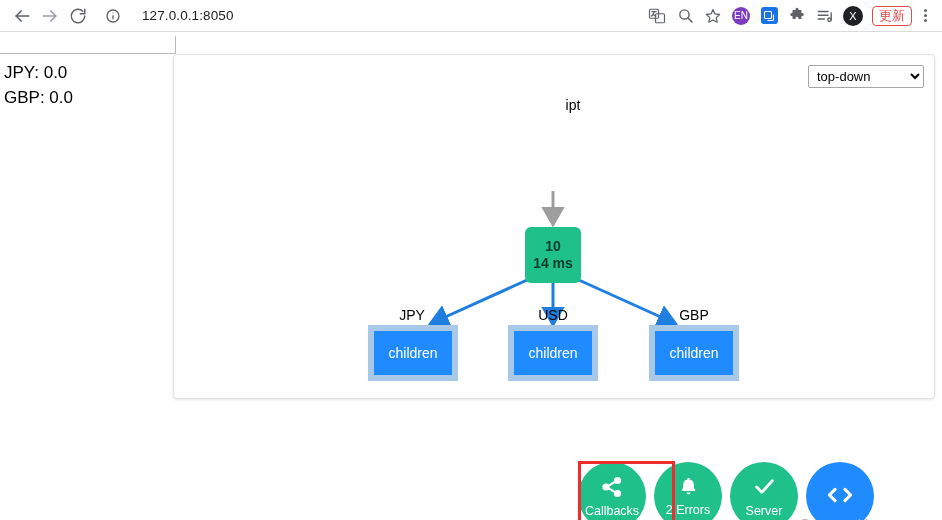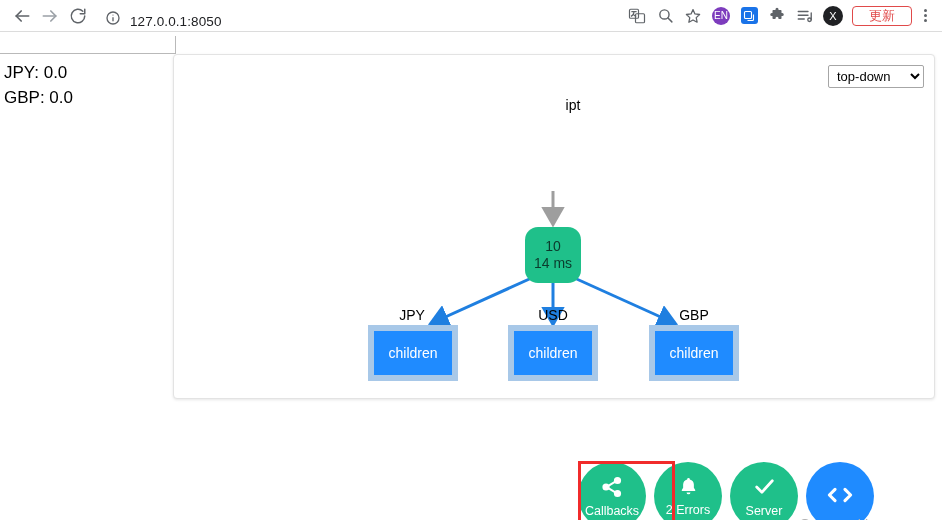--- a/index.html
+++ b/index.html
@@ -30,23 +30,24 @@
     display: flex; align-items: center; justify-content: center;
     color: #5f6368;
     flex: 0 0 auto;
     border-radius: 50%;
   }
   .omnibox {
     flex: 1 1 auto;
     height: 26px;
     margin: 0 6px 0 10px;
     display: flex;
-    align-items: flex-end;
+    align-items: center;
     border-radius: 13px;
     background: #ffffff;
+    gap: 12px;
   }
   .omnibox .info-icon {
     width: 22px; height: 22px;
     display: flex; align-items: center; justify-content: center;
     margin-right: 6px;
     color: #5f6368;
   }
   .url-text {
     font-size: 13.5px;
     color: #202124;
@@ -85,21 +86,21 @@
     background: #202124;
     color: #fff;
     font-size: 11px;
     display: flex; align-items: center; justify-content: center;
   }
   .update-btn {
     border: 1px solid #e04a4a;
     color: #e04a4a;
     font-size: 13px;
     border-radius: 4px;
-    padding: 1px 16px;
+    padding: 1px 6px;
     margin-left: 4px;
     line-height: 16px;
   }
   .kebab {
     width: 18px;
     display: flex; flex-direction: column; align-items: center; gap: 2px;
     margin-left: 2px;
   }
   .kebab i {
     width: 3px; height: 3px; border-radius: 50%; background: #5f6368; display: block;
@@ -150,21 +151,21 @@
     box-shadow: 0 1px 3px rgba(0,0,0,0.10);
   }
   .select-wrap {
     position: absolute;
     right: 10px; top: 10px;
   }
   select.layout-select {
     font-family: "Liberation Sans", sans-serif;
     font-size: 13px;
     padding: 2px 4px;
-    width: 96px;
+    width: 116px;
     height: 23px;
     border: 1px solid #a6a6a6;
     border-radius: 2px;
     background: #ffffff;
     color: #000;
   }
 
   .node-label {
     position: absolute;
     font-size: 14px;
@@ -181,24 +182,25 @@
     font-size: 14px;
   }
   .node-blue {
     background: #1f8bff;
     color: #ffffff;
     border: 6px solid #a8c8e8;
   }
   .node-green {
     background: #1fc08a;
     color: #0b3b2d;
-    border-radius: 13px;
+    border-radius: 6px;
     flex-direction: column;
     line-height: 17px;
     font-size: 14px;
+    font-weight: bold;
   }
 
   svg.edges {
     position: absolute;
     left: 0; top: 0;
     width: 760px; height: 343px;
     pointer-events: none;
   }
 
   

